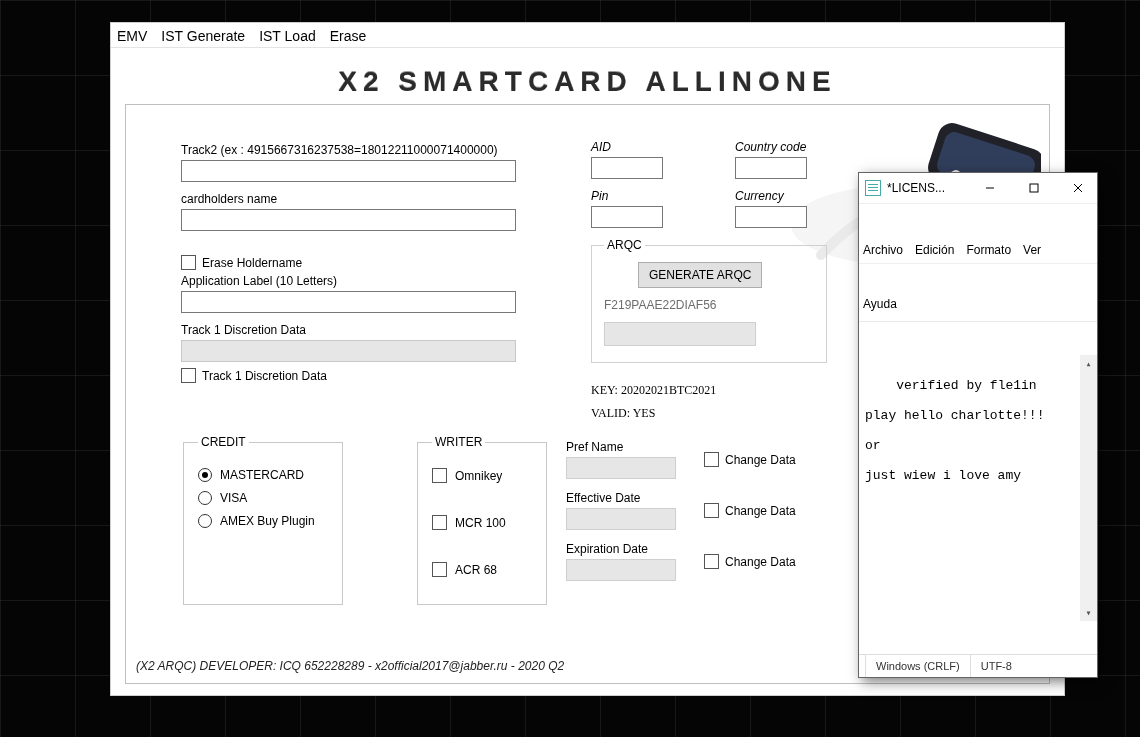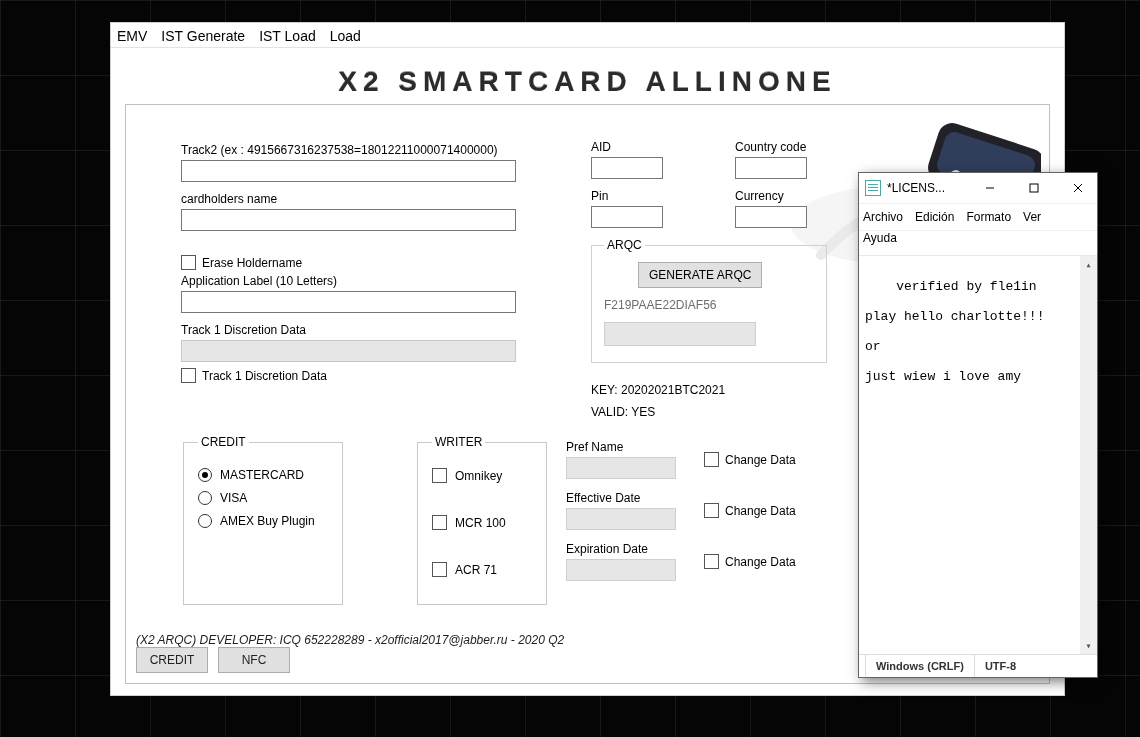--- a/index.html
+++ b/index.html
@@ -90,21 +90,21 @@
   .field.ro{background:var(--readonly-bg);border-color:#c8c8c8;}
   .gap-sm{height:10px;}
   .gap-md{height:18px;}
 
   .chk{display:flex;align-items:center;gap:6px;margin:6px 0 4px 0;}
   .chk .box{
     width:13px;height:13px;border:1px solid #555;background:#fff;
     display:inline-block;
   }
 
-  .pair{display:flex;gap:18px;}
+  .pair{display:flex;gap:18px;font-style:italic;}
   .pair .cell{flex:1;display:flex;flex-direction:column;}
   .pair .cell .field{width:72px;}
 
   fieldset.arqc{
     border:1px solid #d0d0d0;
     padding:10px 12px 16px 12px;
     margin:10px 0 0 0;
     width:210px;
   }
   fieldset.arqc legend{font-size:12px;padding:0 3px;}
@@ -116,21 +116,21 @@
     font:inherit;
     cursor:default;
     margin-bottom:10px;
     margin-left:34px;
   }
   .arqc-code{color:var(--muted);font-size:12px;margin-bottom:10px;}
   .arqc-box{
     width:150px;height:22px;background:#e6e6e6;border:1px solid #cfcfcf;
   }
 
-  .kv{font-size:12px;margin-top:20px;}
+  .kv{font-size:12px;margin-top:20px;font-family:Liberation Serif, serif;}
   .kv div{margin-bottom:8px;}
 
   
   .groups{position:absolute;left:55px;top:330px;display:flex;gap:70px;}
   fieldset.grp{
     border:1px solid #c8c8c8;padding:10px 14px 18px 14px;
   }
   fieldset.grp legend{font-size:12px;padding:0 3px;}
   .radio,.ckbx{display:flex;align-items:center;gap:8px;margin:9px 0;}
   .radio .r{
@@ -147,39 +147,40 @@
   
   .dates{position:absolute;left:440px;top:335px;width:330px;}
   .drow{display:flex;align-items:center;gap:28px;margin-bottom:12px;}
   .drow .dcol{display:flex;flex-direction:column;}
   .drow .dcol .field{width:110px;background:var(--readonly-bg);border-color:#cfcfcf;}
   .drow .chk{margin:0;}
 
   
   .footer{
     position:absolute;left:10px;right:10px;bottom:10px;
-    display:flex;align-items:flex-start;justify-content:space-between;
-    font-size:12px;font-style:italic;color:#222;flex-direction:column;
+    display:flex;align-items:flex-end;justify-content:space-between;
+    font-size:12px;font-style:italic;color:#222;
   }
   .footer .btns{display:flex;gap:10px;}
   .wbtn{
     border:1px solid var(--button-border);background:var(--button-bg);
     padding:5px 0;width:70px;text-align:center;font:inherit;font-style:normal;
     cursor:default;
   }
 
   
   .notepad{
     position:absolute;left:858px;top:172px;
     width:238px;height:504px;
     background:#fff;
     border:1px solid var(--notepad-border);
     box-shadow:4px 4px 12px rgba(0,0,0,.5);
     display:flex;flex-direction:column;
     font-family:"Segoe UI",Tahoma,Arial,sans-serif;
+    gap:33px;
   }
   .np-titlebar{
     height:30px;display:flex;align-items:center;
     padding:0 0 0 6px;
     gap:6px;
     font-size:12px;
     border-bottom:1px solid #eee;
   }
   .np-titlebar .np-icon{
     width:14px;height:14px;border:1px solid #4aa;background:#fff;
@@ -213,33 +214,33 @@
   .np-scroll{
     position:absolute;right:0;top:0;bottom:0;width:17px;
     background:#f0f0f0;
     display:flex;flex-direction:column;justify-content:space-between;align-items:center;
   }
   .np-scroll .arr{width:17px;height:17px;display:flex;align-items:center;justify-content:center;color:#555;font-size:10px;}
   .np-status{
     height:22px;border-top:1px solid #ddd;
     display:flex;align-items:center;font-size:11px;color:#333;
   }
-  .np-status .seg{padding:0 10px;border-left:1px solid #ddd;height:100%;display:flex;align-items:center;font-weight:bold;}
+  .np-status .seg{padding:0 10px;border-left:1px solid #ddd;height:100%;display:flex;align-items:center;}
   .np-status .seg:first-child{border-left:none;flex:0 0 6px;padding:0;}
 </style>
 </head>
 <body>
 
 <div class="app">
 
   <div class="menubar">
     <span>EMV</span>
     <span>IST Generate</span>
     <span>IST Load</span>
-    <span>Load</span>
+    <span>Erase</span>
   </div>
 
   <div class="title-banner">X2 Smartcard Allinone</div>
 
   <div class="main-panel">
 
     <svg class="device-art" viewBox="0 0 260 170">
       <ellipse cx="120" cy="120" rx="110" ry="40" fill="#f4f4f4"></ellipse>
       <rect x="150" y="30" rx="14" ry="14" width="110" height="60" transform="rotate(18 205 60)" fill="#0a0a12"></rect>
       <rect x="158" y="38" rx="10" ry="10" width="94" height="44" transform="rotate(18 205 60)" fill="#1b2a4a"></rect>
@@ -333,21 +334,21 @@
           <span>Omnikey</span>
         </div>
         <div style="height:14px"></div>
         <div class="ckbx">
           <span class="b"></span>
           <span>MCR 100</span>
         </div>
         <div style="height:14px"></div>
         <div class="ckbx">
           <span class="b"></span>
-          <span>ACR 71</span>
+          <span>ACR 68</span>
         </div>
       </fieldset>
     </div>
 
     <div class="dates">
       <div class="drow">
         <div class="dcol">
           <label class="lbl">Pref Name</label>
           <input class="field" readonly="" value="" style="">
         </div>

